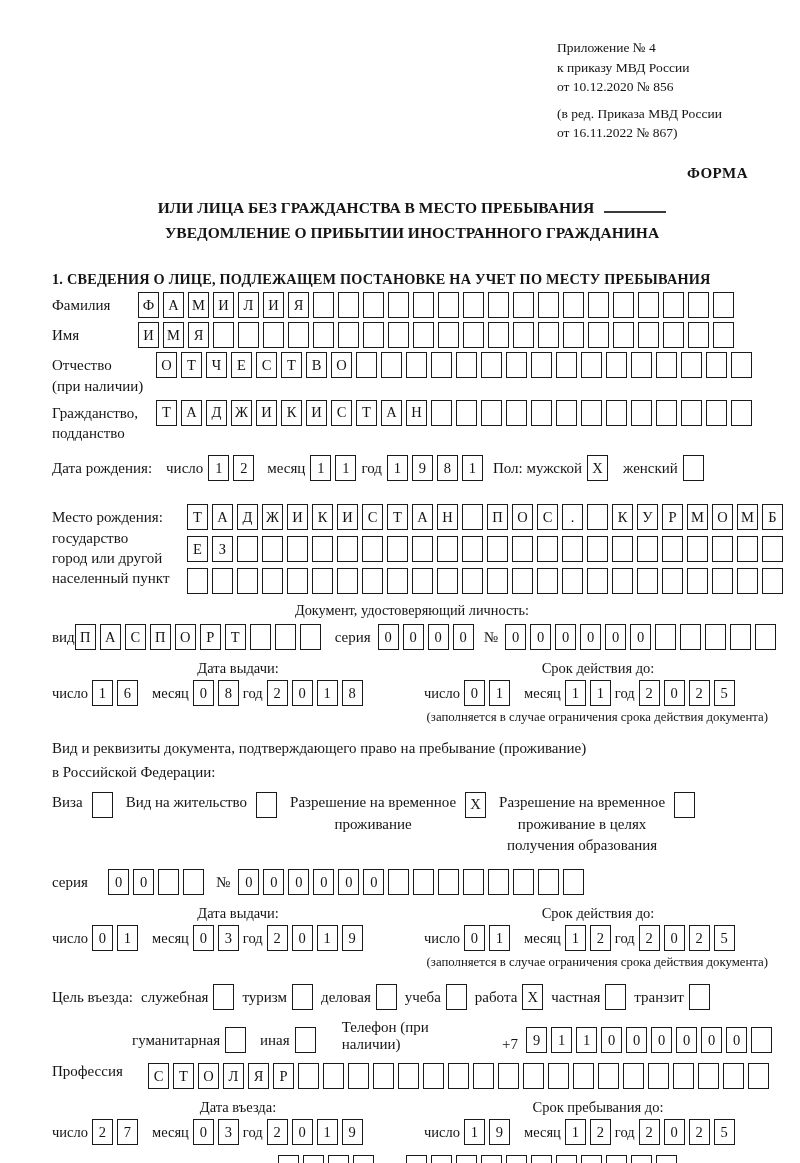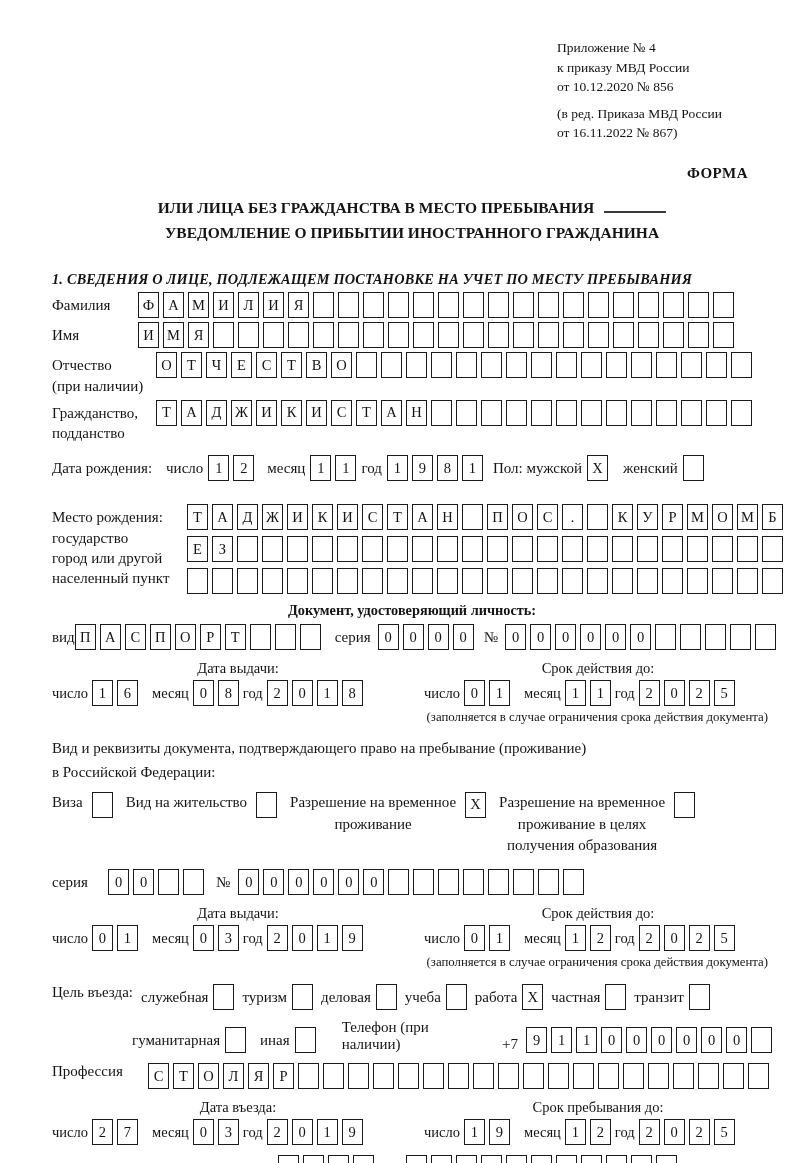--- a/index.html
+++ b/index.html
@@ -12,21 +12,21 @@
   .page { width: 800px; height: 1163px; padding: 38px 28px 16px 52px; overflow: hidden; }
 
   
   .appendix { width: 215px; margin-left: auto; font-size: 13.5px; line-height: 1.45; }
   .appendix .grp2 { margin-top: 7px; }
   .forma { text-align: right; font-weight: bold; font-size: 15px; margin: 22px 24px 0 0; letter-spacing: .5px; }
 
   
   .title { text-align: center; font-weight: bold; font-size: 15.5px; line-height: 1.6; margin-top: 14px; }
   .blank-line { display: inline-block; width: 62px; border-bottom: 2.2px solid #3a3a3a; margin-left: 10px; vertical-align: baseline; height: 14px; }
-  .section-head { font-weight: bold; font-size: 14.3px; margin-top: 26px; letter-spacing: .2px; font-style: italic; }
+  .section-head { font-weight: bold; font-size: 14.3px; margin-top: 26px; letter-spacing: .2px; }
 
   
   .cells { display: inline-flex; gap: 4px; flex: none; }
   .cell {
     width: 21px; height: 26px; flex: none;
     border: 1.9px solid #1b1b1b;
     display: inline-flex; align-items: center; justify-content: center;
     font-size: 14.5px; background: #fff;
   }
   .cells.rows { display: flex; flex-direction: column; gap: 6px; }
@@ -45,21 +45,21 @@
   .note-r { text-align: right; font-size: 12.8px; margin-top: 4px; padding-right: 4px; }
 
   .para { margin-top: 12px; line-height: 1.55; font-size: 15px; }
 
   .opts { display: flex; align-items: flex-start; margin-top: 8px; gap: 13px; }
   .opt { display: flex; align-items: flex-start; gap: 9px; }
   .opt .txt { line-height: 1.45; }
   .opt .txt.center { text-align: center; }
   .chk { margin-top: 0; }
 
-  .purpose { display: flex; gap: 8px; margin-top: 14px; flex-wrap: nowrap; }
+  .purpose { display: flex; align-items: center; gap: 8px; margin-top: 14px; flex-wrap: nowrap; }
   .purpose2 { display: flex; align-items: flex-end; gap: 8px; margin-top: 9px; padding-left: 80px; }
   .phone-lbl { margin-left: 18px; }
 </style>
 </head>
 <body>
 
 <div class="page">
 
   <div class="appendix">
     <div>Приложение № 4</div>
@@ -320,21 +320,21 @@
           <span class="cell"></span>
           <span class="cell"></span>
           <span class="cell"></span>
           <span class="cell"></span>
           <span class="cell"></span>
           <span class="cell"></span>
         </span>
     </span>
   </div>
 
-  <div style="text-align:center; font-weight:bold; font-size:14.3px; margin-top:8px">Документ, удостоверяющий личность:</div>
+  <div style="text-align:center; font-weight:normal; font-size:14.3px; margin-top:8px">Документ, удостоверяющий личность:</div>
 
   <div class="frow" style="align-items:center; margin-top:5px">
     <span style="width:58px">вид</span>
     <span class="cells">
         <span class="cell">П</span>
         <span class="cell">А</span>
         <span class="cell">С</span>
         <span class="cell">П</span>
         <span class="cell">О</span>
         <span class="cell">Р</span>

